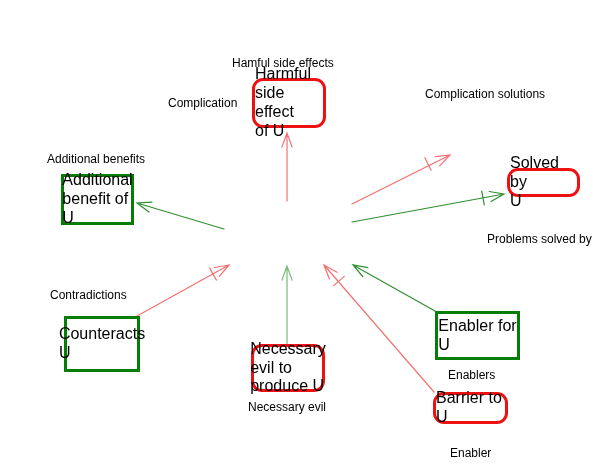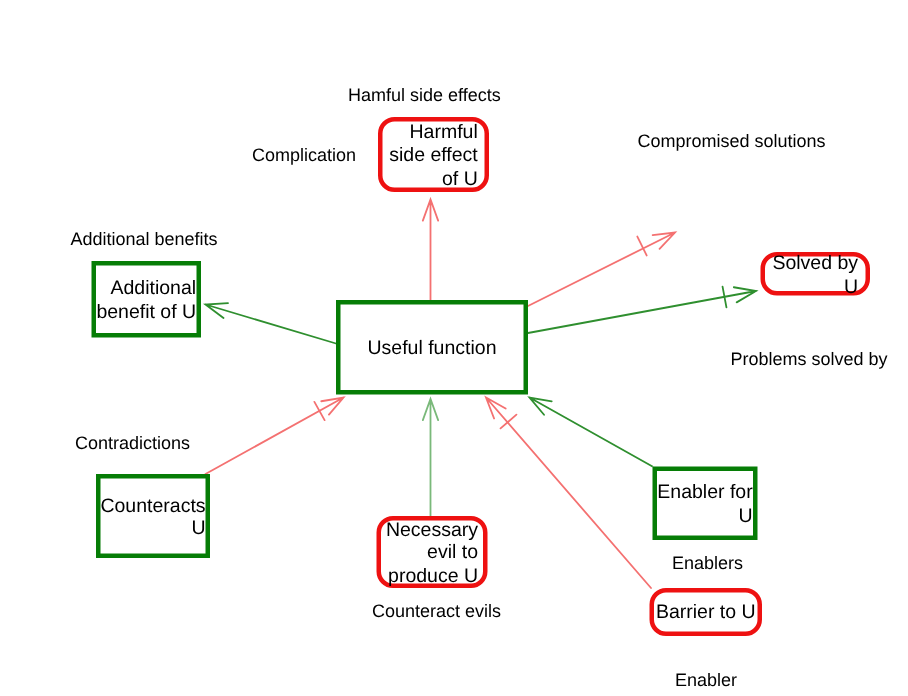--- a/index.html
+++ b/index.html
@@ -5,21 +5,21 @@
   html,body { margin:0; padding:0; background:#ffffff; }
   .canvas {
     position:relative; width:605px; height:464px; background:#ffffff;
     font-family:"Liberation Sans","DejaVu Sans",sans-serif;
     color:#000000; overflow:hidden;
   }
   .canvas svg { position:absolute; left:0; top:0; }
   .node {
     position:absolute; box-sizing:border-box;
     display:flex; align-items:center; justify-content:center;
-    text-align:right; font-size:13px; line-height:1.18;
+    text-align:left; font-size:16px; line-height:1.18;
     white-space:pre-line; background:#ffffff; z-index:2;
   }
   .node.green { border:3px solid #067d06; }
   .node.red   { border:3px solid #ee1111; border-radius:11px; }
   .lbl {
     position:absolute; font-size:12px; line-height:14px;
     white-space:nowrap; z-index:2;
   }
 </style>
 </head>
@@ -33,56 +33,55 @@
       <path d="M352,204 L450,155 M435.1,156.7 L450,155 L439.7,165.9 M424.9,157.7 L431.1,170.3" stroke="#f47171"></path>
       <path d="M352,222 L504,194 M489.2,191.5 L504,194 L491.1,201.6 M481.7,191.1 L484.3,204.9" stroke="#2f8f2f"></path>
       <path d="M224,229 L137,203 M149,212 L137,203 L152,202.1" stroke="#2f8f2f"></path>
       <path d="M137,316 L229,265 M214.2,267.5 L229,265 L219.3,276.4 M209.6,267.9 L216.4,280.1" stroke="#f47171"></path>
       <path d="M287,344 L287,266 M281.9,280.1 L287,266 L292.1,280.1" stroke="#7ab97a"></path>
       <path d="M434,392 L324,265 M329.4,279 L324,265 L337.1,272.3 M333.7,285.6 L344.3,276.4" stroke="#f47171"></path>
       <path d="M435,311 L353,265 M362.7,276.5 L353,265 L367.8,267.6" stroke="#2f8f2f"></path>
     </g>
   </svg>
 
-  <div class="node green" style="left:224px; top:200px; width:128px; height:63px;">Useful function</div>
 
   <div class="node red" style="left:252px; top:78px; width:74px; height:50px;">Harmful
 side effect
 of U</div>
 
 
   <div class="node red" style="left:507px; top:168px; width:73px; height:29px;">Solved by
 U</div>
 
   <div class="node green" style="left:61px; top:174px; width:73px; height:51px;">Additional
 benefit of U</div>
 
   <div class="node green" style="left:64px; top:316px; width:76px; height:56px;">Counteracts
 U</div>
 
   <div class="node red" style="left:251px; top:344px; width:74px; height:48px;">Necessary
 evil to
 produce U</div>
 
-  <div class="node green" style="left:435px; top:311px; width:70px; height:49px;">Enabler for
+  <div class="node green" style="left:435px; top:311px; width:85px; height:49px;">Enabler for
 U</div>
 
   <div class="node red" style="left:433px; top:392px; width:75px; height:32px;">Barrier to U</div>
 
   <div class="lbl" style="left:232px; top:56px;">Hamful side effects</div>
 
   <div class="lbl" style="left:168px; top:96px;">Complication</div>
 
-  <div class="lbl" style="left:425px; top:87px;">Compromised solutions</div>
+  <div class="lbl" style="left:425px; top:87px;">Complication solutions</div>
 
   <div class="lbl" style="left:487px; top:232px;">Problems solved by</div>
 
   <div class="lbl" style="left:47px; top:152px;">Additional benefits</div>
 
   <div class="lbl" style="left:50px; top:288px;">Contradictions</div>
 
-  <div class="lbl" style="left:248px; top:400px;">Counteract evils</div>
+  <div class="lbl" style="left:248px; top:400px;">Necessary evil</div>
 
   <div class="lbl" style="left:448px; top:368px;">Enablers</div>
 
   <div class="lbl" style="left:450px; top:446px;">Enabler</div>
 
 </div>
 
 </body></html>

